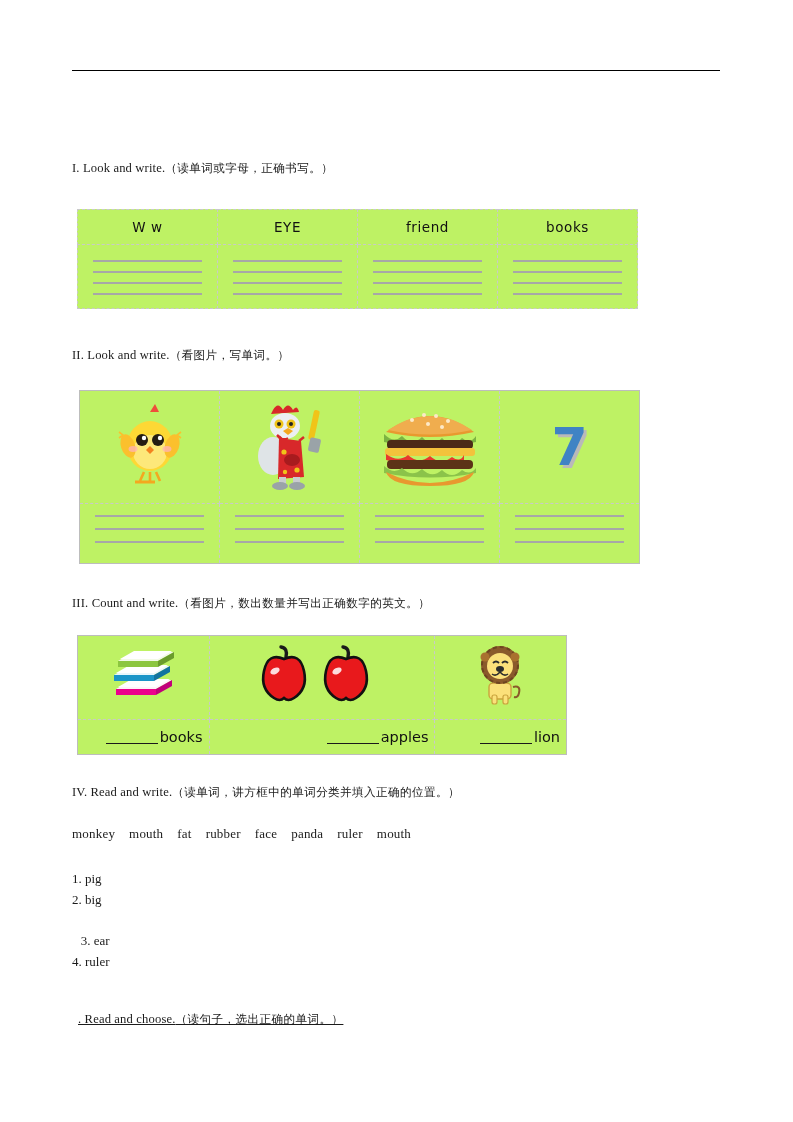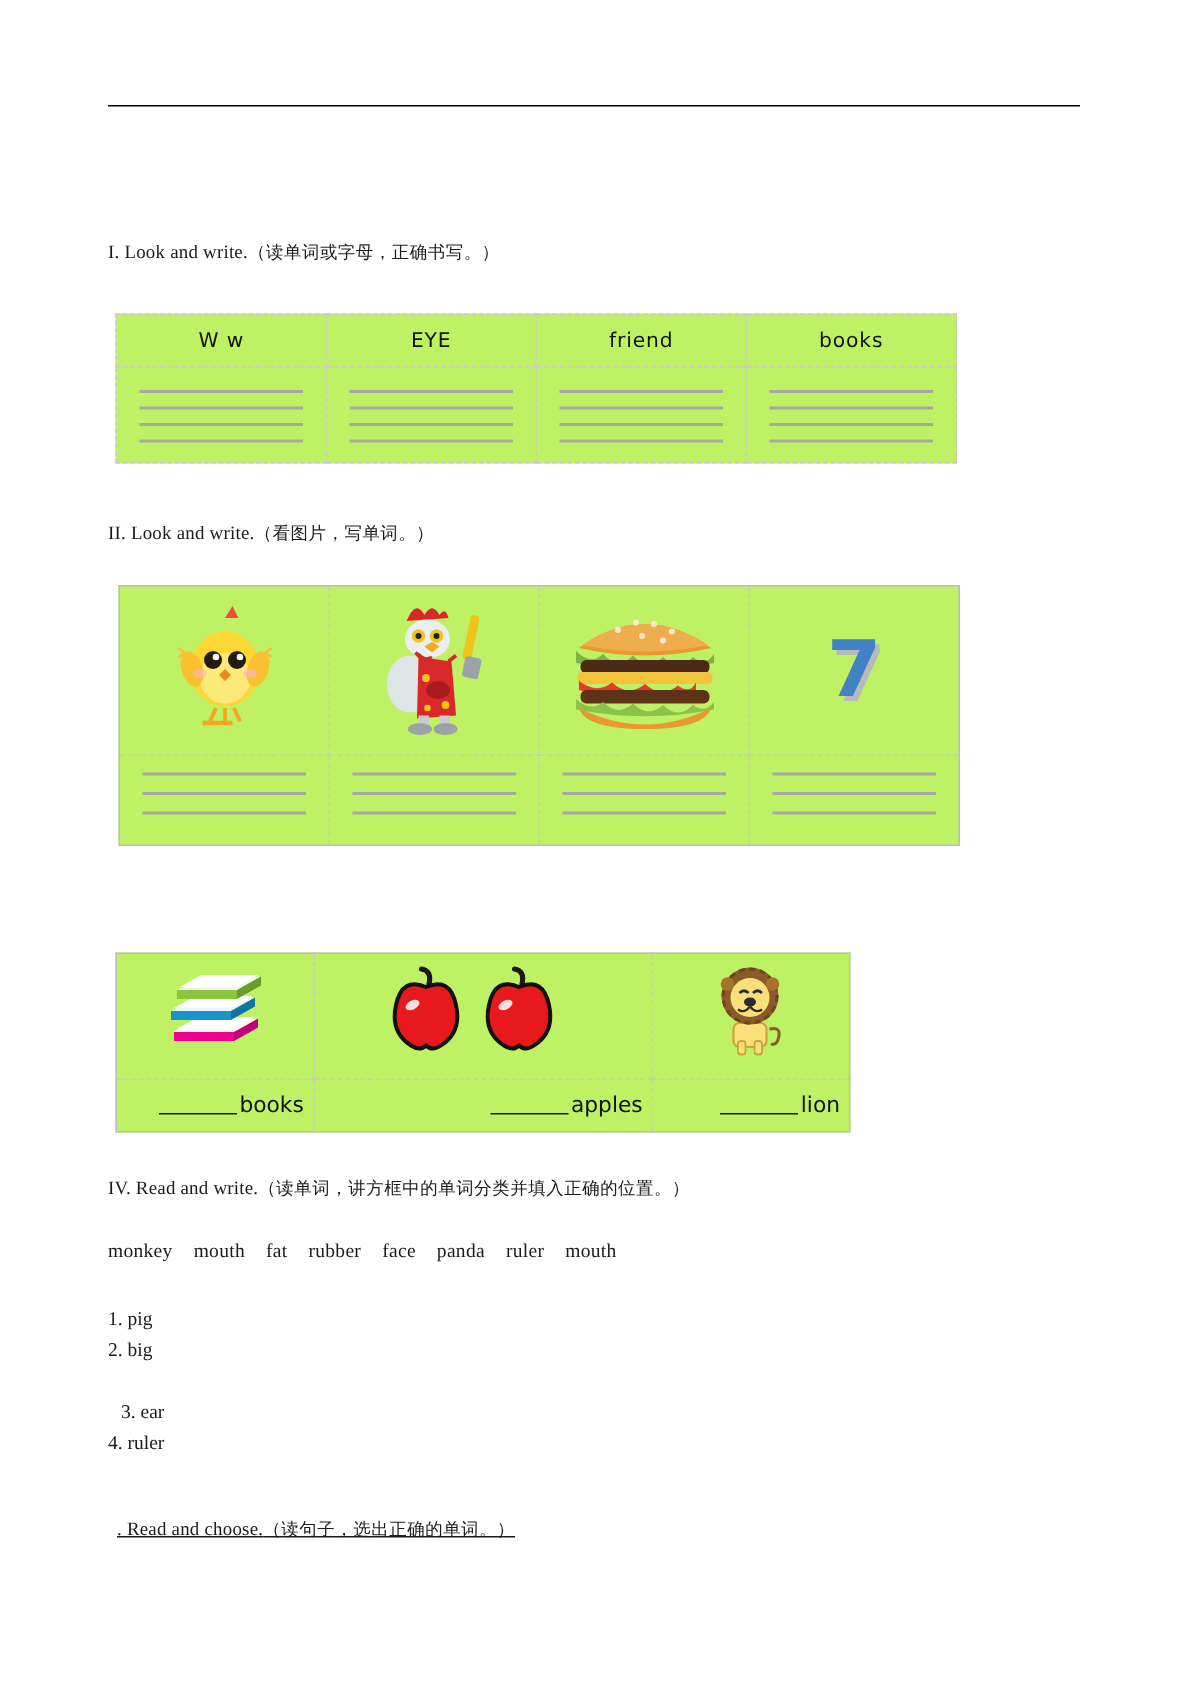--- a/index.html
+++ b/index.html
@@ -347,20 +347,23 @@
         <div class="guide g3">
               <i></i>
               <i></i>
               <i></i>
             </div>
       </td>
     </tr>
   </tbody>
     </table>
 
+  <div class="heading" id="h3">
+    <span>III. Count and write.</span><span class="cn">（看图片，数出数量并写出正确数字的英文。）</span>
+  </div>
 
   <table class="wtable" id="table3">
     <tbody>
         <tr>
 
       <td class="pic-cell">
         <span class="art">
           <svg width="86" height="62" viewBox="0 0 86 62">
             <path d="M16 44 l16 -9 40 0 -16 9 z" fill="#fdf4f8"></path>
             <path d="M16 44 l0 6 40 0 0 -6 z" fill="#ec008c"></path>

